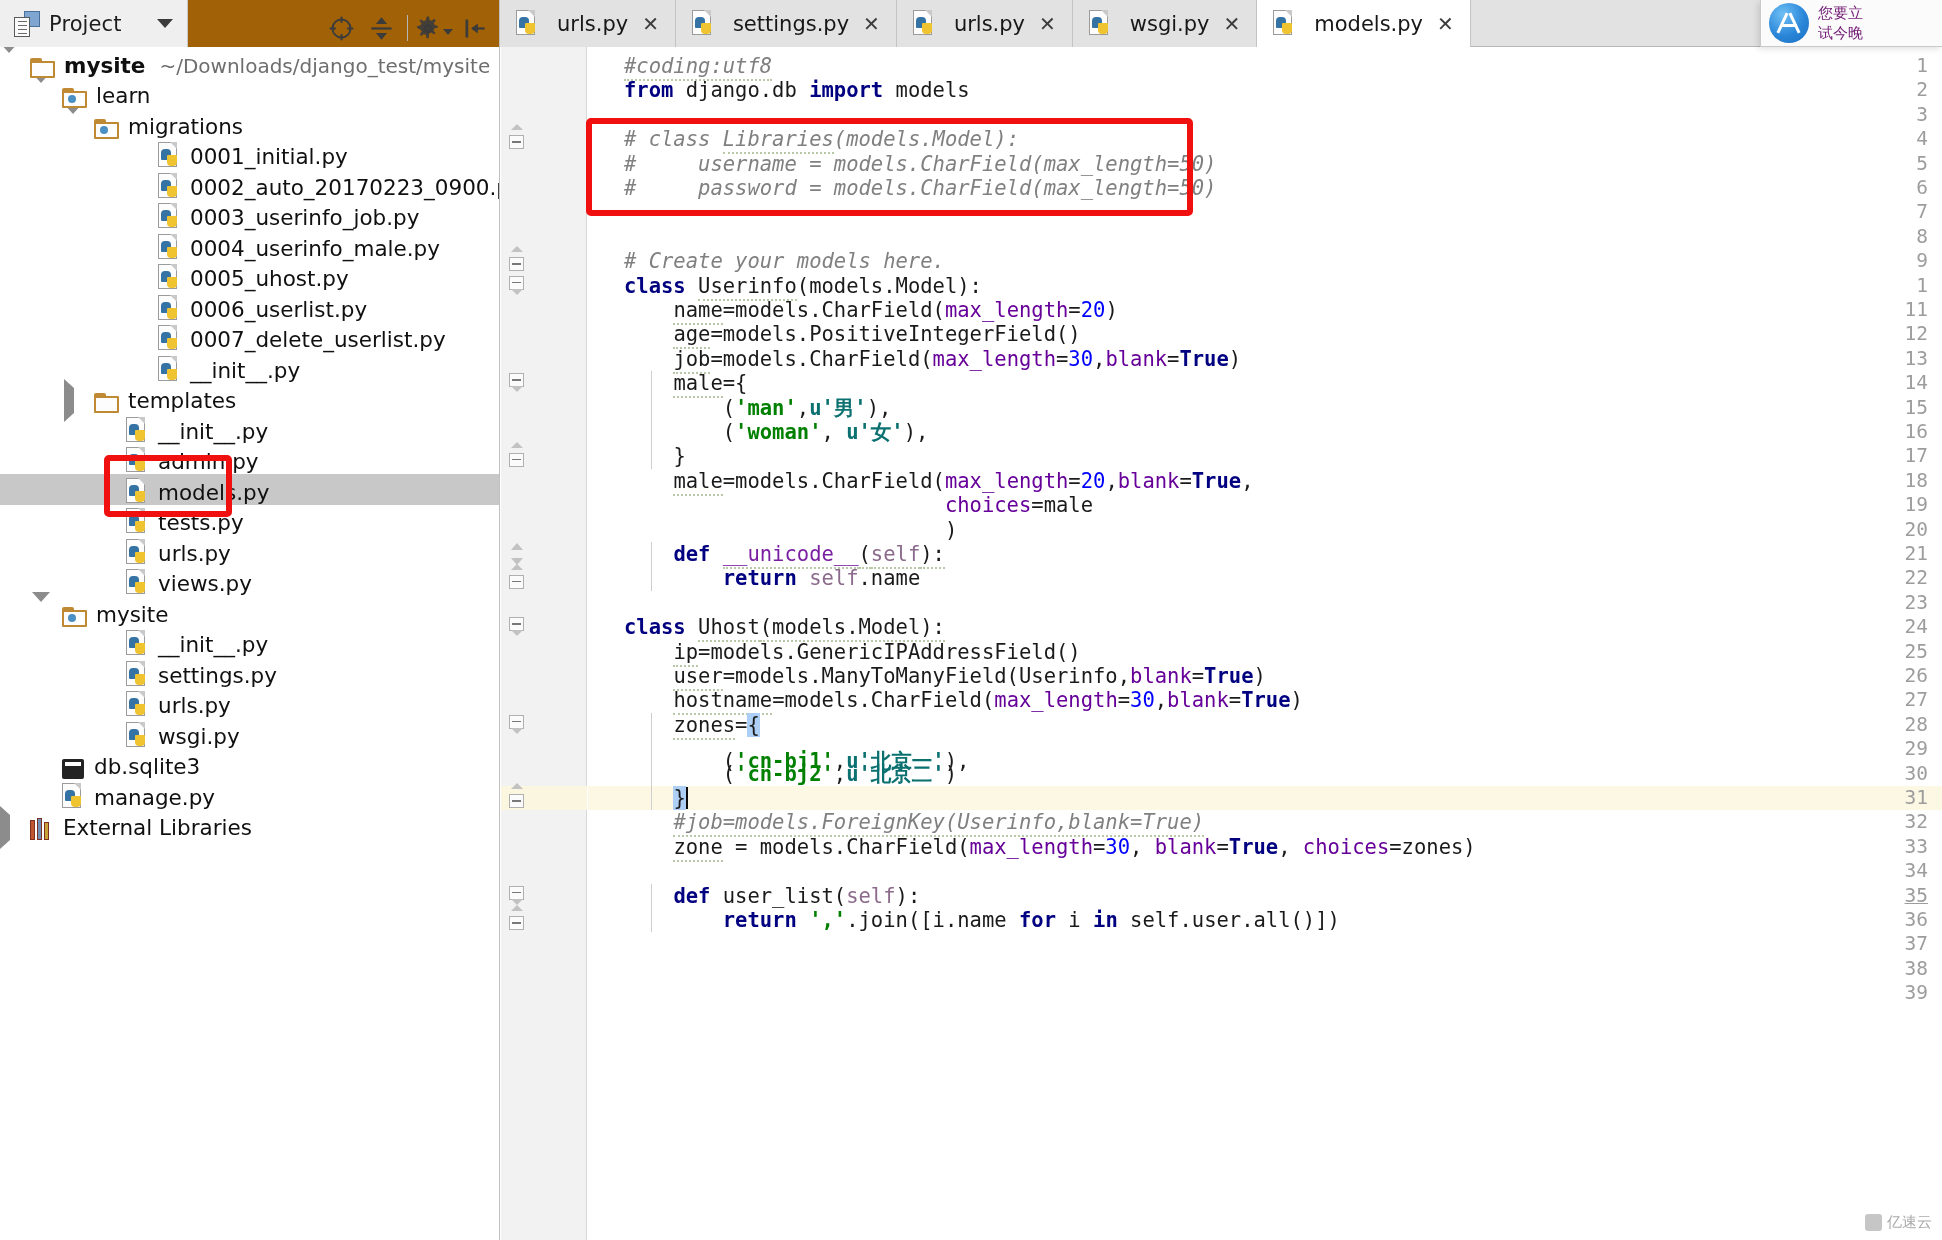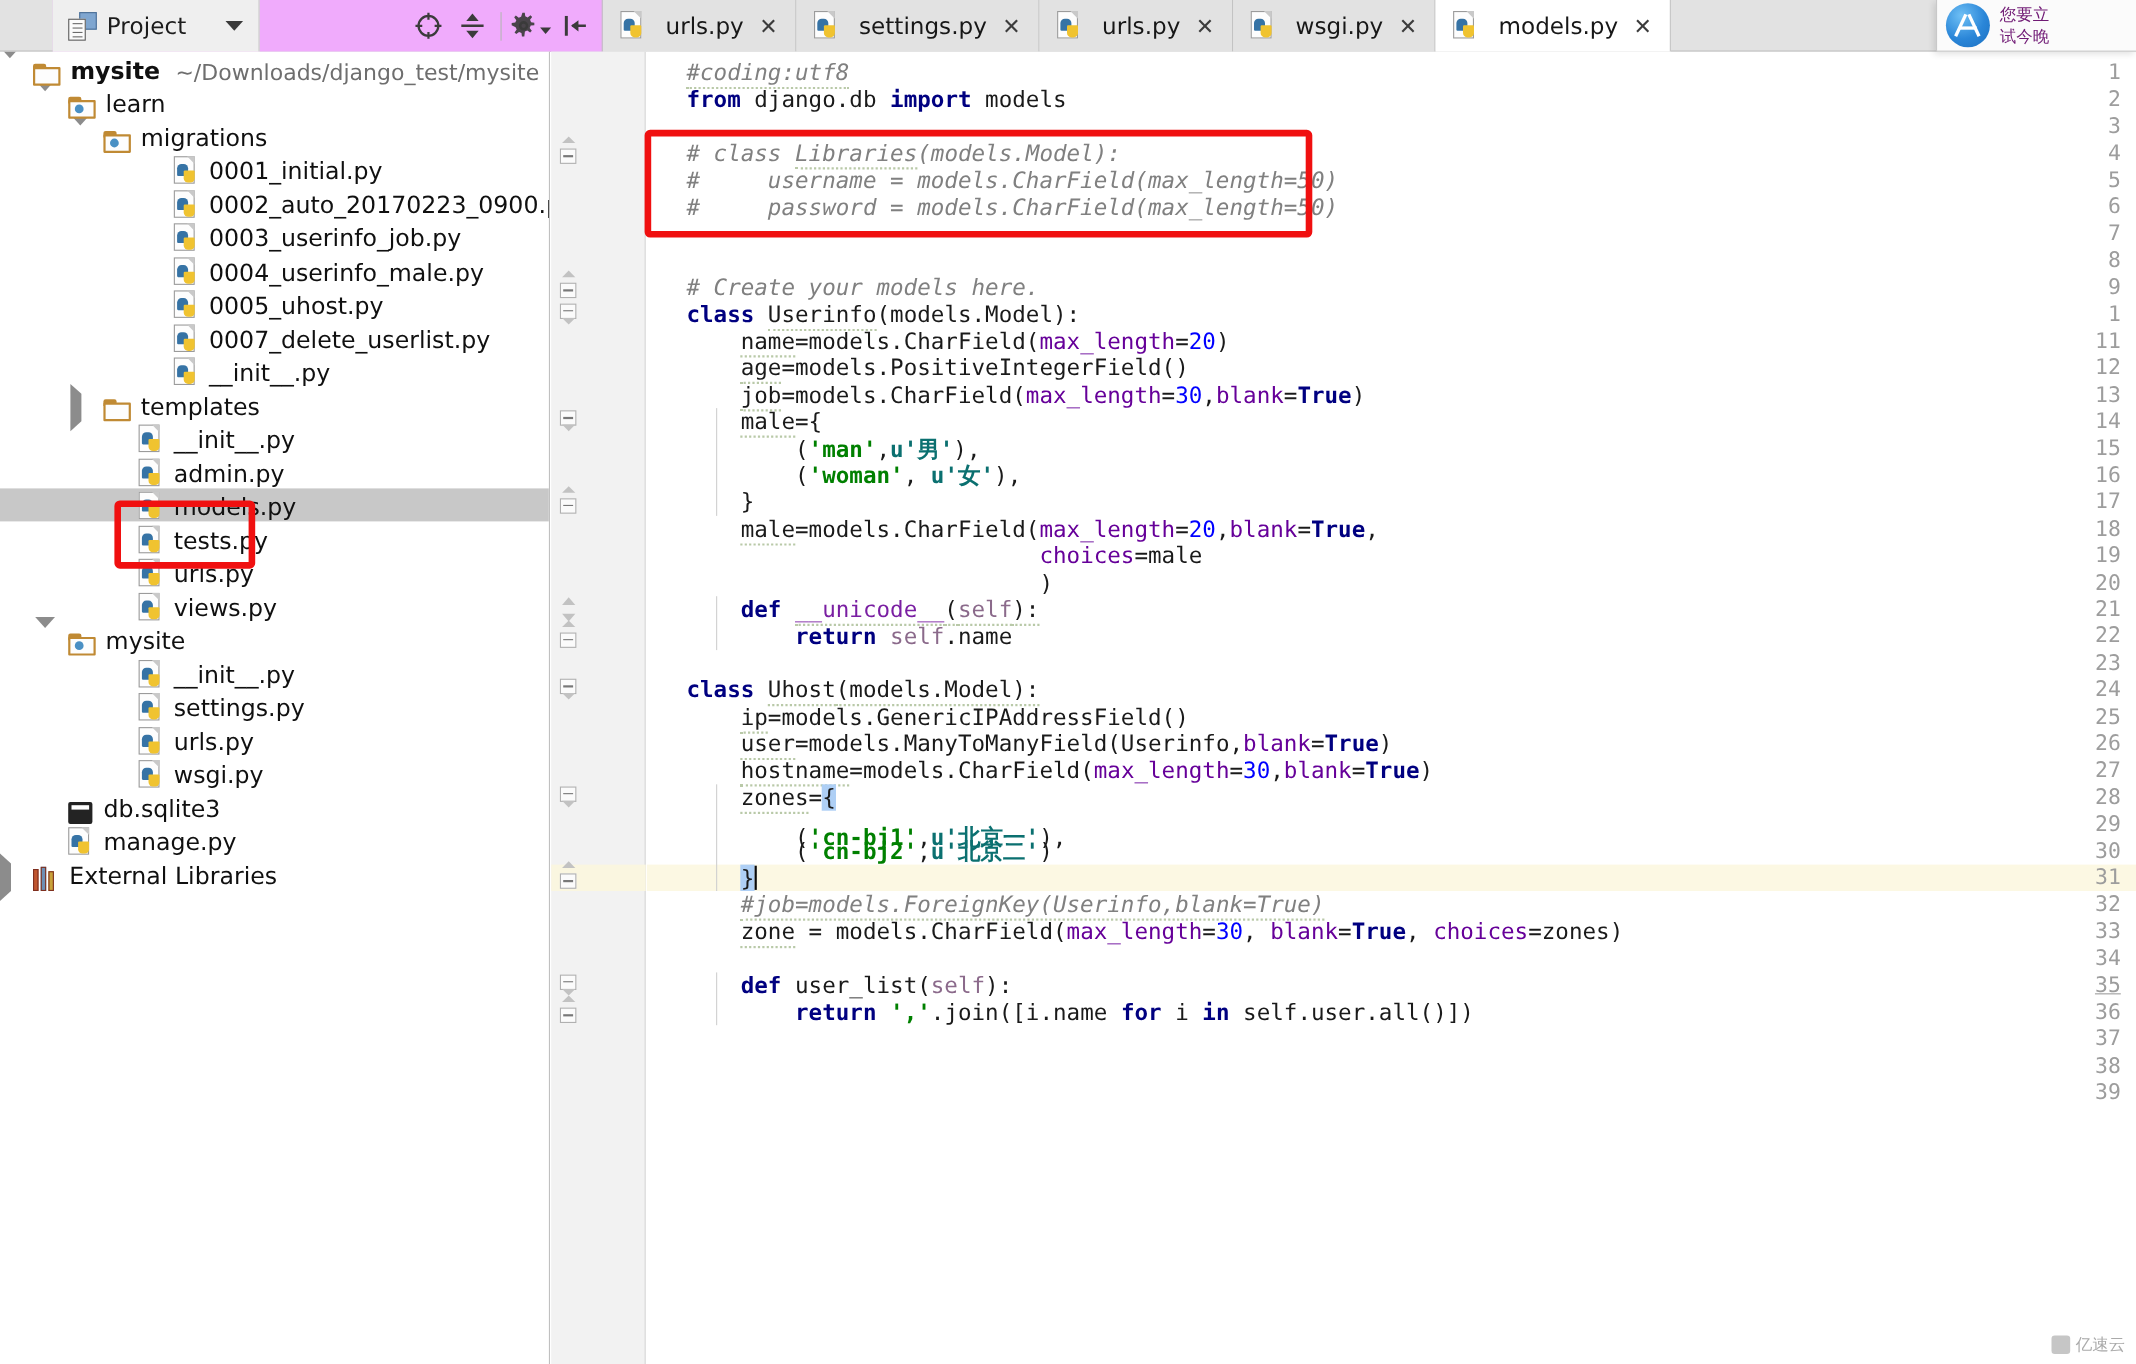--- a/index.html
+++ b/index.html
@@ -15,25 +15,24 @@
   .topbar {
     position: absolute; left: 0; top: 0; width: 1942px; height: 47px;
     background: #e2e2e2;
     border-bottom: 1px solid #b6b6b6;
     display: flex; align-items: stretch;
   }
 
   
   .proj-header {
     width: 500px; height: 47px;
-    background: #f0abfc;
+    background: #a16207;
     border-right: 1px solid #c0c0c0;
-    display: flex; align-items: center;
+    display: flex; align-items: flex-end;
     position: relative;
-    margin-left: 48px;
   }
   .proj-tab {
     display: flex; align-items: center; gap: 9px;
     padding: 0 14px 0 14px; height: 47px;
     background: #efefef;
     border-right: 1px solid #c8c8c8;
   }
   .proj-tab-label {
     font-size: 21px; color: #1c1c1c; letter-spacing: .1px;
   }
@@ -529,20 +528,31 @@
       <div class="trow">
         <span style="display:inline-block;width:128px;flex:0 0 auto"></span>
         <span class="tw"></span>
         <span class="pyicon fileicon">
           <span class="page"></span>
           <span class="corner"></span>
           <span class="snake-b"></span>
           <span class="snake-y"></span>
         </span>
         <span class="tlabel">0005_uhost.py</span>
+      </div>
+      <div class="trow">
+        <span style="display:inline-block;width:128px;flex:0 0 auto"></span>
+        <span class="tw"></span>
+        <span class="pyicon fileicon">
+          <span class="page"></span>
+          <span class="corner"></span>
+          <span class="snake-b"></span>
+          <span class="snake-y"></span>
+        </span>
+        <span class="tlabel">0006_userlist.py</span>
       </div>
       <div class="trow">
         <span style="display:inline-block;width:128px;flex:0 0 auto"></span>
         <span class="tw"></span>
         <span class="pyicon fileicon">
           <span class="page"></span>
           <span class="corner"></span>
           <span class="snake-b"></span>
           <span class="snake-y"></span>
         </span>

